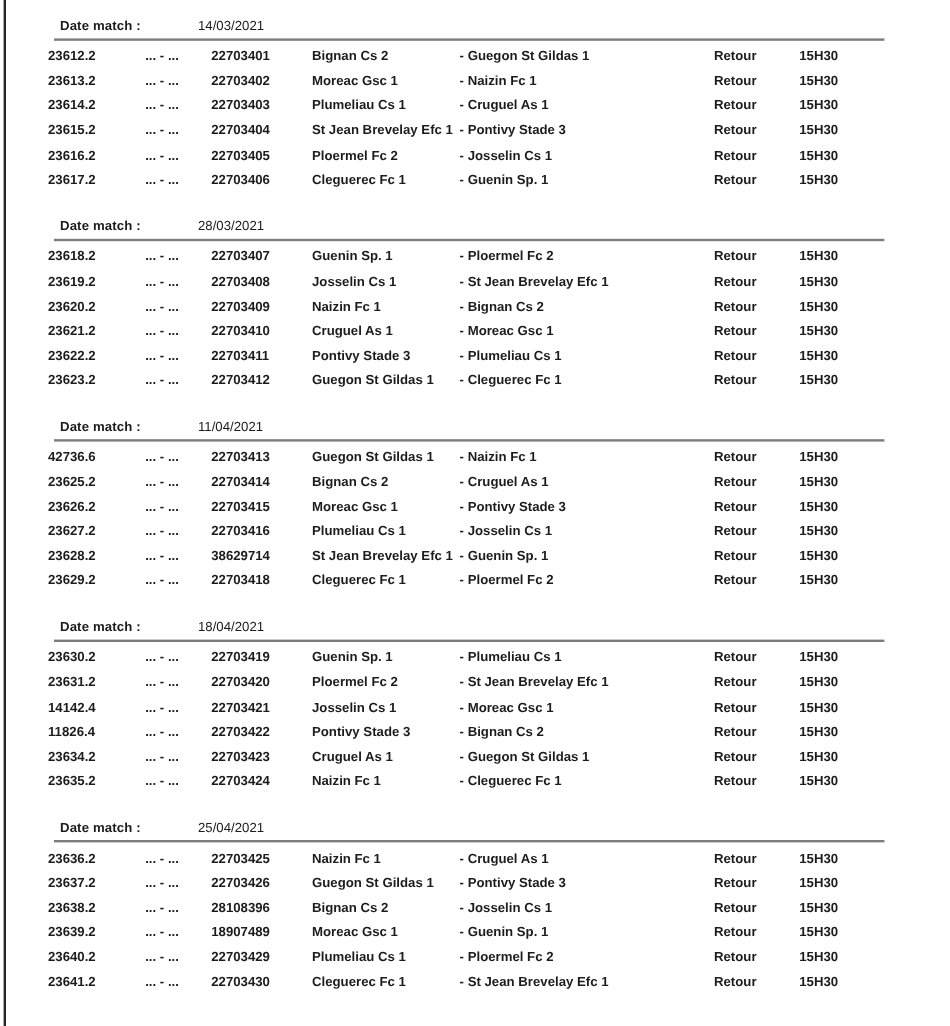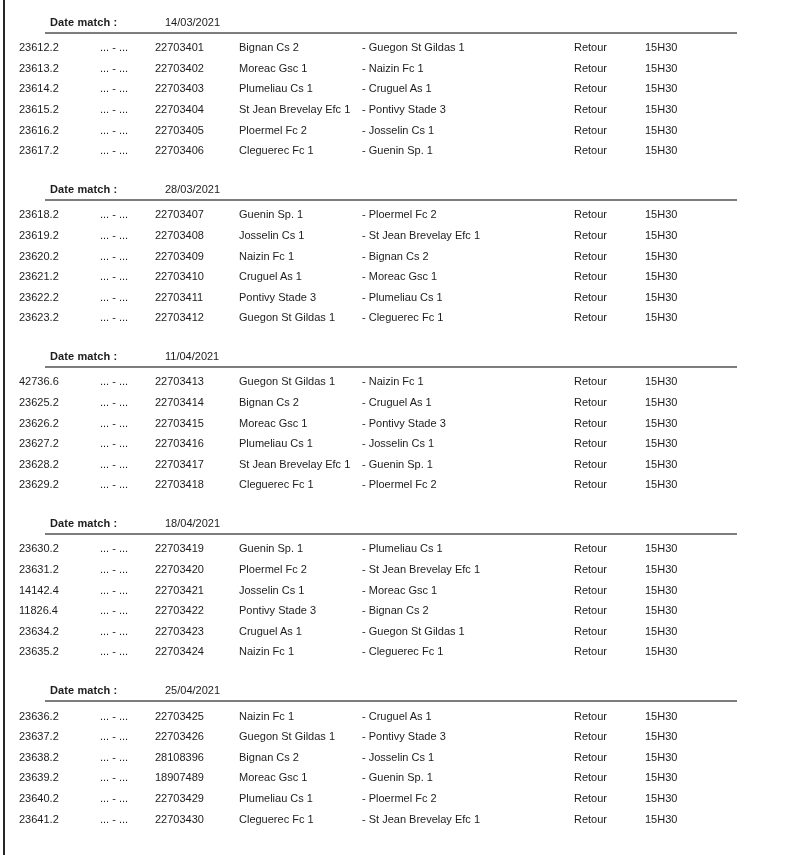--- a/index.html
+++ b/index.html
@@ -51,23 +51,24 @@
     margin-left: 45px;
     width: 692px;
   }
   .rows {
     padding-top: 3px;
   }
   .match-row {
     height: 20.6px;
     display: grid;
     grid-template-columns: 81px 55px 84px 123px 212px 71px auto;
-    padding-left: 19px;
+    padding-left: 40px;
     align-items: center;
     white-space: nowrap;
+    font-weight: bold;
   }
 </style>
 </head>
 <body>
 
 <div class="left-bar"></div>
 
 <div class="content" id="sections-root">
   <div class="section">
     <div class="section-header">
@@ -250,21 +251,21 @@
     <span>22703416</span>
     <span>Plumeliau Cs 1</span>
     <span>- Josselin Cs 1</span>
     <span>Retour</span>
     <span>15H30</span>
   </div>
 
   <div class="match-row">
     <span>23628.2</span>
     <span>... - ...</span>
-    <span>22703417</span>
+    <span>38629714</span>
     <span>St Jean Brevelay Efc 1</span>
     <span>- Guenin Sp. 1</span>
     <span>Retour</span>
     <span>15H30</span>
   </div>
 
   <div class="match-row">
     <span>23629.2</span>
     <span>... - ...</span>
     <span>22703418</span>

